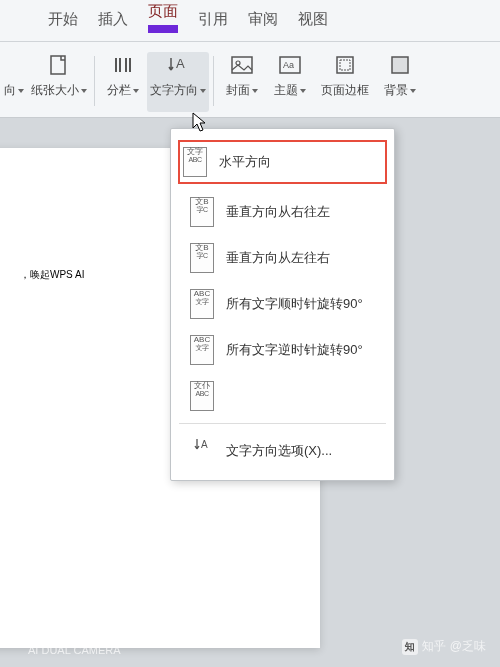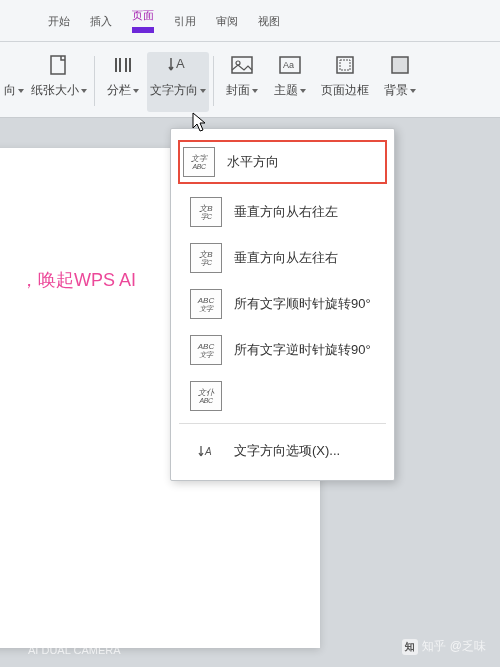--- a/index.html
+++ b/index.html
@@ -1,35 +1,35 @@
 <!DOCTYPE html>
 <html><head>
   <meta charset="utf-8">
   <style>
     * { box-sizing: border-box; margin: 0; padding: 0; font-family: "Microsoft YaHei", sans-serif; }
     body { width: 500px; height: 667px; background: #d4d8dc; overflow: hidden; position: relative; }
     .window { position: absolute; top: 0; left: 0; right: 0; bottom: 0; background: #e8ebee; }
     .tabbar { display: flex; gap: 20px; padding: 10px 18px 8px 48px; background: #f4f6f8; border-bottom: 1px solid #d0d4d8; height: 42px; align-items: flex-end; }
-    .tab { font-size: 11px; color: #555; cursor: pointer; padding-bottom: 4px; }
-    .tab.active { color: #a21caf; border-bottom: 6px solid #6d28d9; }
+    .tab { font-size: 15px; color: #555; cursor: pointer; padding-bottom: 4px; }
+    .tab.active { color: #7f1d1d; border-bottom: 8px solid #6d28d9; }
     .ribbon { display: flex; align-items: flex-start; padding: 10px 0 6px 0; background: #f4f6f8; border-bottom: 1px solid #c8ccd0; height: 76px; }
     .sep { width: 1px; height: 50px; background: #d0d4d8; margin: 4px 4px 0 4px; }
     .rbtn { display: flex; flex-direction: column; align-items: center; justify-content: flex-start; width: 62px; height: 60px; cursor: pointer; font-size: 12px; color: #444; gap: 4px; border-radius: 3px; }
     .rbtn.narrow { width: 28px; }
     .rbtn.active { background: #dfe3e7; }
     .rbtn .icon { height: 26px; display: flex; align-items: center; justify-content: center; }
     .rbtn .label { display: flex; align-items: center; gap: 1px; white-space: nowrap; }
     .caret::after { content: ""; border-left: 3px solid transparent; border-right: 3px solid transparent; border-top: 4px solid #666; display: inline-block; margin-left: 1px; }
     .doc-area { position: absolute; top: 118px; left: 0; right: 0; bottom: 0; background: #d4d8dc; }
     .page { position: absolute; top: 30px; left: -40px; width: 360px; height: 500px; background: #fff; box-shadow: 0 2px 8px rgba(0,0,0,.15); padding: 120px 20px 0 60px; }
-    .page-text { font-size: 18px; color: #ec4899; }
+    .page-text { font-size: 10px; color: #000000; }
     .menu { position: absolute; top: 128px; left: 170px; width: 225px; background: #fff; border: 1px solid #c0c4c8; box-shadow: 2px 2px 10px rgba(0,0,0,.2); border-radius: 2px; padding: 6px 0; }
     .menu-item { display: flex; align-items: center; gap: 12px; padding: 8px 19px; cursor: pointer; font-size: 13px; color: #333; position: relative; }
     .menu-item.highlight { outline: 2px solid #e74c3c; outline-offset: -3px; margin: 4px 6px; padding: 8px 6px; }
-    .menu-icon { width: 32px; height: 30px; border: 1px solid #888; display: flex; flex-direction: column; align-items: center; justify-content: center; font-size: 8px; line-height: 1; background: #fdfdfd; color: #555; flex-shrink: 0; font-style: italic; }
+    .menu-icon { width: 24px; height: 30px; border: 1px solid #888; display: flex; flex-direction: column; align-items: center; font-size: 8px; line-height: 1; background: #fdfdfd; color: #555; flex-shrink: 0; }
     .menu-icon .row1 { font-size: 8px; }
     .menu-icon .row2 { font-size: 7px; letter-spacing: -0.5px; }
     .menu-icon.noicon { border: none; background: transparent; }
     .menu-divider { height: 1px; background: #ddd; margin: 4px 8px; }
     .cursor { position: absolute; top: 112px; left: 192px; font-size: 18px; z-index: 100; color: #000; }
     .watermark-bl { position: absolute; bottom: 10px; left: 28px; color: rgba(255,255,255,.7); font-size: 11px; line-height: 1.3; z-index: 50; }
     .watermark-br { position: absolute; bottom: 12px; right: 14px; color: rgba(255,255,255,.7); font-size: 12px; display: flex; align-items: center; gap: 4px; z-index: 50; }
     svg { display: block; }
   </style>
 </head>

